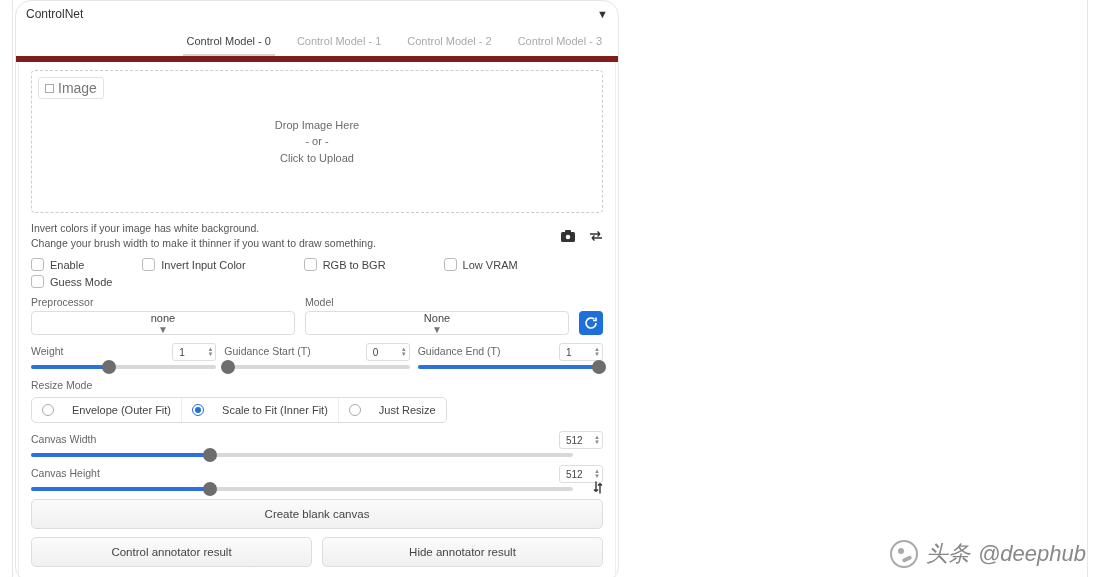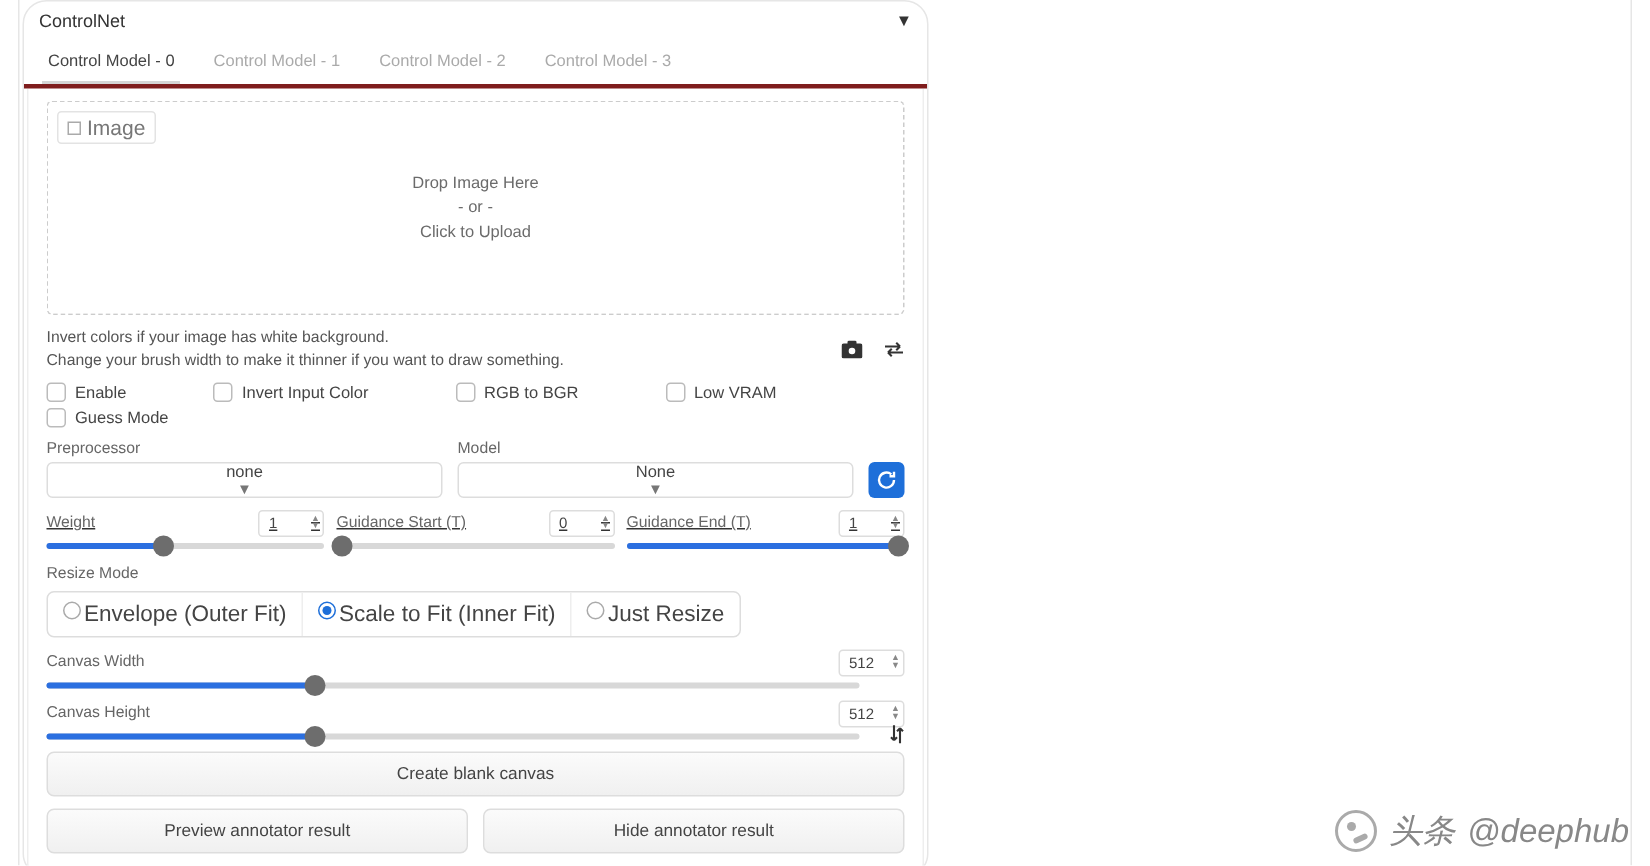--- a/index.html
+++ b/index.html
@@ -14,21 +14,22 @@
     .panel-header {
       display: flex; justify-content: space-between; align-items: center;
       padding: 6px 10px;
       color: #333; font-size: 12px;
       cursor: pointer;
     }
     .panel-header .caret { font-size: 11px; }
     .tabs {
       display: flex; gap: 18px;
       padding: 0 12px;
-      border-bottom: 3px solid #7f1d1d;
+      border-bottom: 6px solid #7f1d1d;
+      justify-content: flex-end;
     }
     .tab {
       padding: 8px 4px 7px;
       color: #aaa; font-size: 11px;
       cursor: pointer;
       border-bottom: 2px solid transparent;
     }
     .tab.active { color: #444; border-bottom-color: #d5d5d5; }
     .tab-body { padding: 8px 12px 10px; border: 1px solid #eee; border-top: none; border-radius: 0 0 4px 4px; margin: 0 2px 4px; }
     .image-drop {
@@ -71,43 +72,43 @@
       display: flex; align-items: center; justify-content: space-between; padding: 0 8px;
       font-size: 11px; color: #444; background: #fff; flex-direction: column;
     }
     .select .chev { color: #777; font-size: 10px; }
     .refresh-btn {
       width: 24px; height: 24px; border-radius: 4px; background: #1e6fd9;
       display: flex; align-items: center; justify-content: center; color: #fff;
       cursor: pointer; flex: none;
     }
     .three-col { display: flex; gap: 8px; }
-    .slider-group { flex: 1; text-decoration: underline; }
+    .slider-group { flex: 1; }
     .slider-top { display: flex; justify-content: space-between; align-items: center; margin-bottom: 4px; }
     .num-box {
       width: 44px; height: 18px; border: 1px solid #ddd; border-radius: 3px;
       display: flex; align-items: center; justify-content: space-between;
       padding: 0 2px 0 6px; font-size: 10px; color: #444;
     }
     .num-box .spin { display: flex; flex-direction: column; font-size: 6px; line-height: 5px; color: #888; }
     .slider-rail {
       height: 4px; background: #d8d8d8; border-radius: 2px; position: relative; margin-top: 4px;
     }
     .slider-fill {
       height: 100%; background: #2b6fe0; border-radius: 2px;
     }
     .slider-thumb {
       width: 14px; height: 14px; border-radius: 50%; background: #6d6d6d;
       position: absolute; top: 50%; transform: translate(-50%, -50%);
     }
     .section-label { color: #666; font-size: 10.5px; margin: 10px 0 6px; }
     .seg { display: flex; border: 1px solid #ddd; border-radius: 5px; overflow: hidden; width: fit-content; }
     .seg-item {
-      display: flex; align-items: flex-start; gap: 2px; padding: 6px 10px;
-      font-size: 15px; color: #444; cursor: pointer; border-right: 1px solid #eee;
+      display: flex; align-items: flex-start; gap: 18px; padding: 6px 10px;
+      font-size: 11px; color: #444; cursor: pointer; border-right: 1px solid #eee;
     }
     .seg-item:last-child { border-right: none; }
     .radio { width: 12px; height: 12px; border: 1px solid #aaa; border-radius: 50%; display: inline-flex; align-items: center; justify-content: center; }
     .radio.checked { border-color: #1e6fd9; }
     .radio.checked::after { content: ""; width: 6px; height: 6px; background: #1e6fd9; border-radius: 50%; }
     .canvas-row { margin-top: 8px; }
     .canvas-row .top { display: flex; justify-content: space-between; align-items: center; margin-bottom: 4px; }
     .canvas-row .slider-wrap { position: relative; }
     .dim-toggle { position: absolute; right: -4px; top: 50%; transform: translateY(-50%); cursor: pointer; padding: 4px; color:#333; }
     .btn {
@@ -331,21 +332,21 @@
                 <path d="M7 13 V3 M7 3 L5 5 M7 3 L9 5"></path>
               </svg>
         </span>
       </div>
     </div>
 
     <div class="btn-row">
       <div class="btn btn-full">Create blank canvas</div>
     </div>
     <div class="btn-row">
-      <div class="btn">Preview annotator result</div>
+      <div class="btn">Control annotator result</div>
       <div class="btn">Hide annotator result</div>
     </div>
 
   </div>
 </div>
 </div>
 
 <div class="watermark">
   <span class="logo"></span>
   <span>头条</span>

